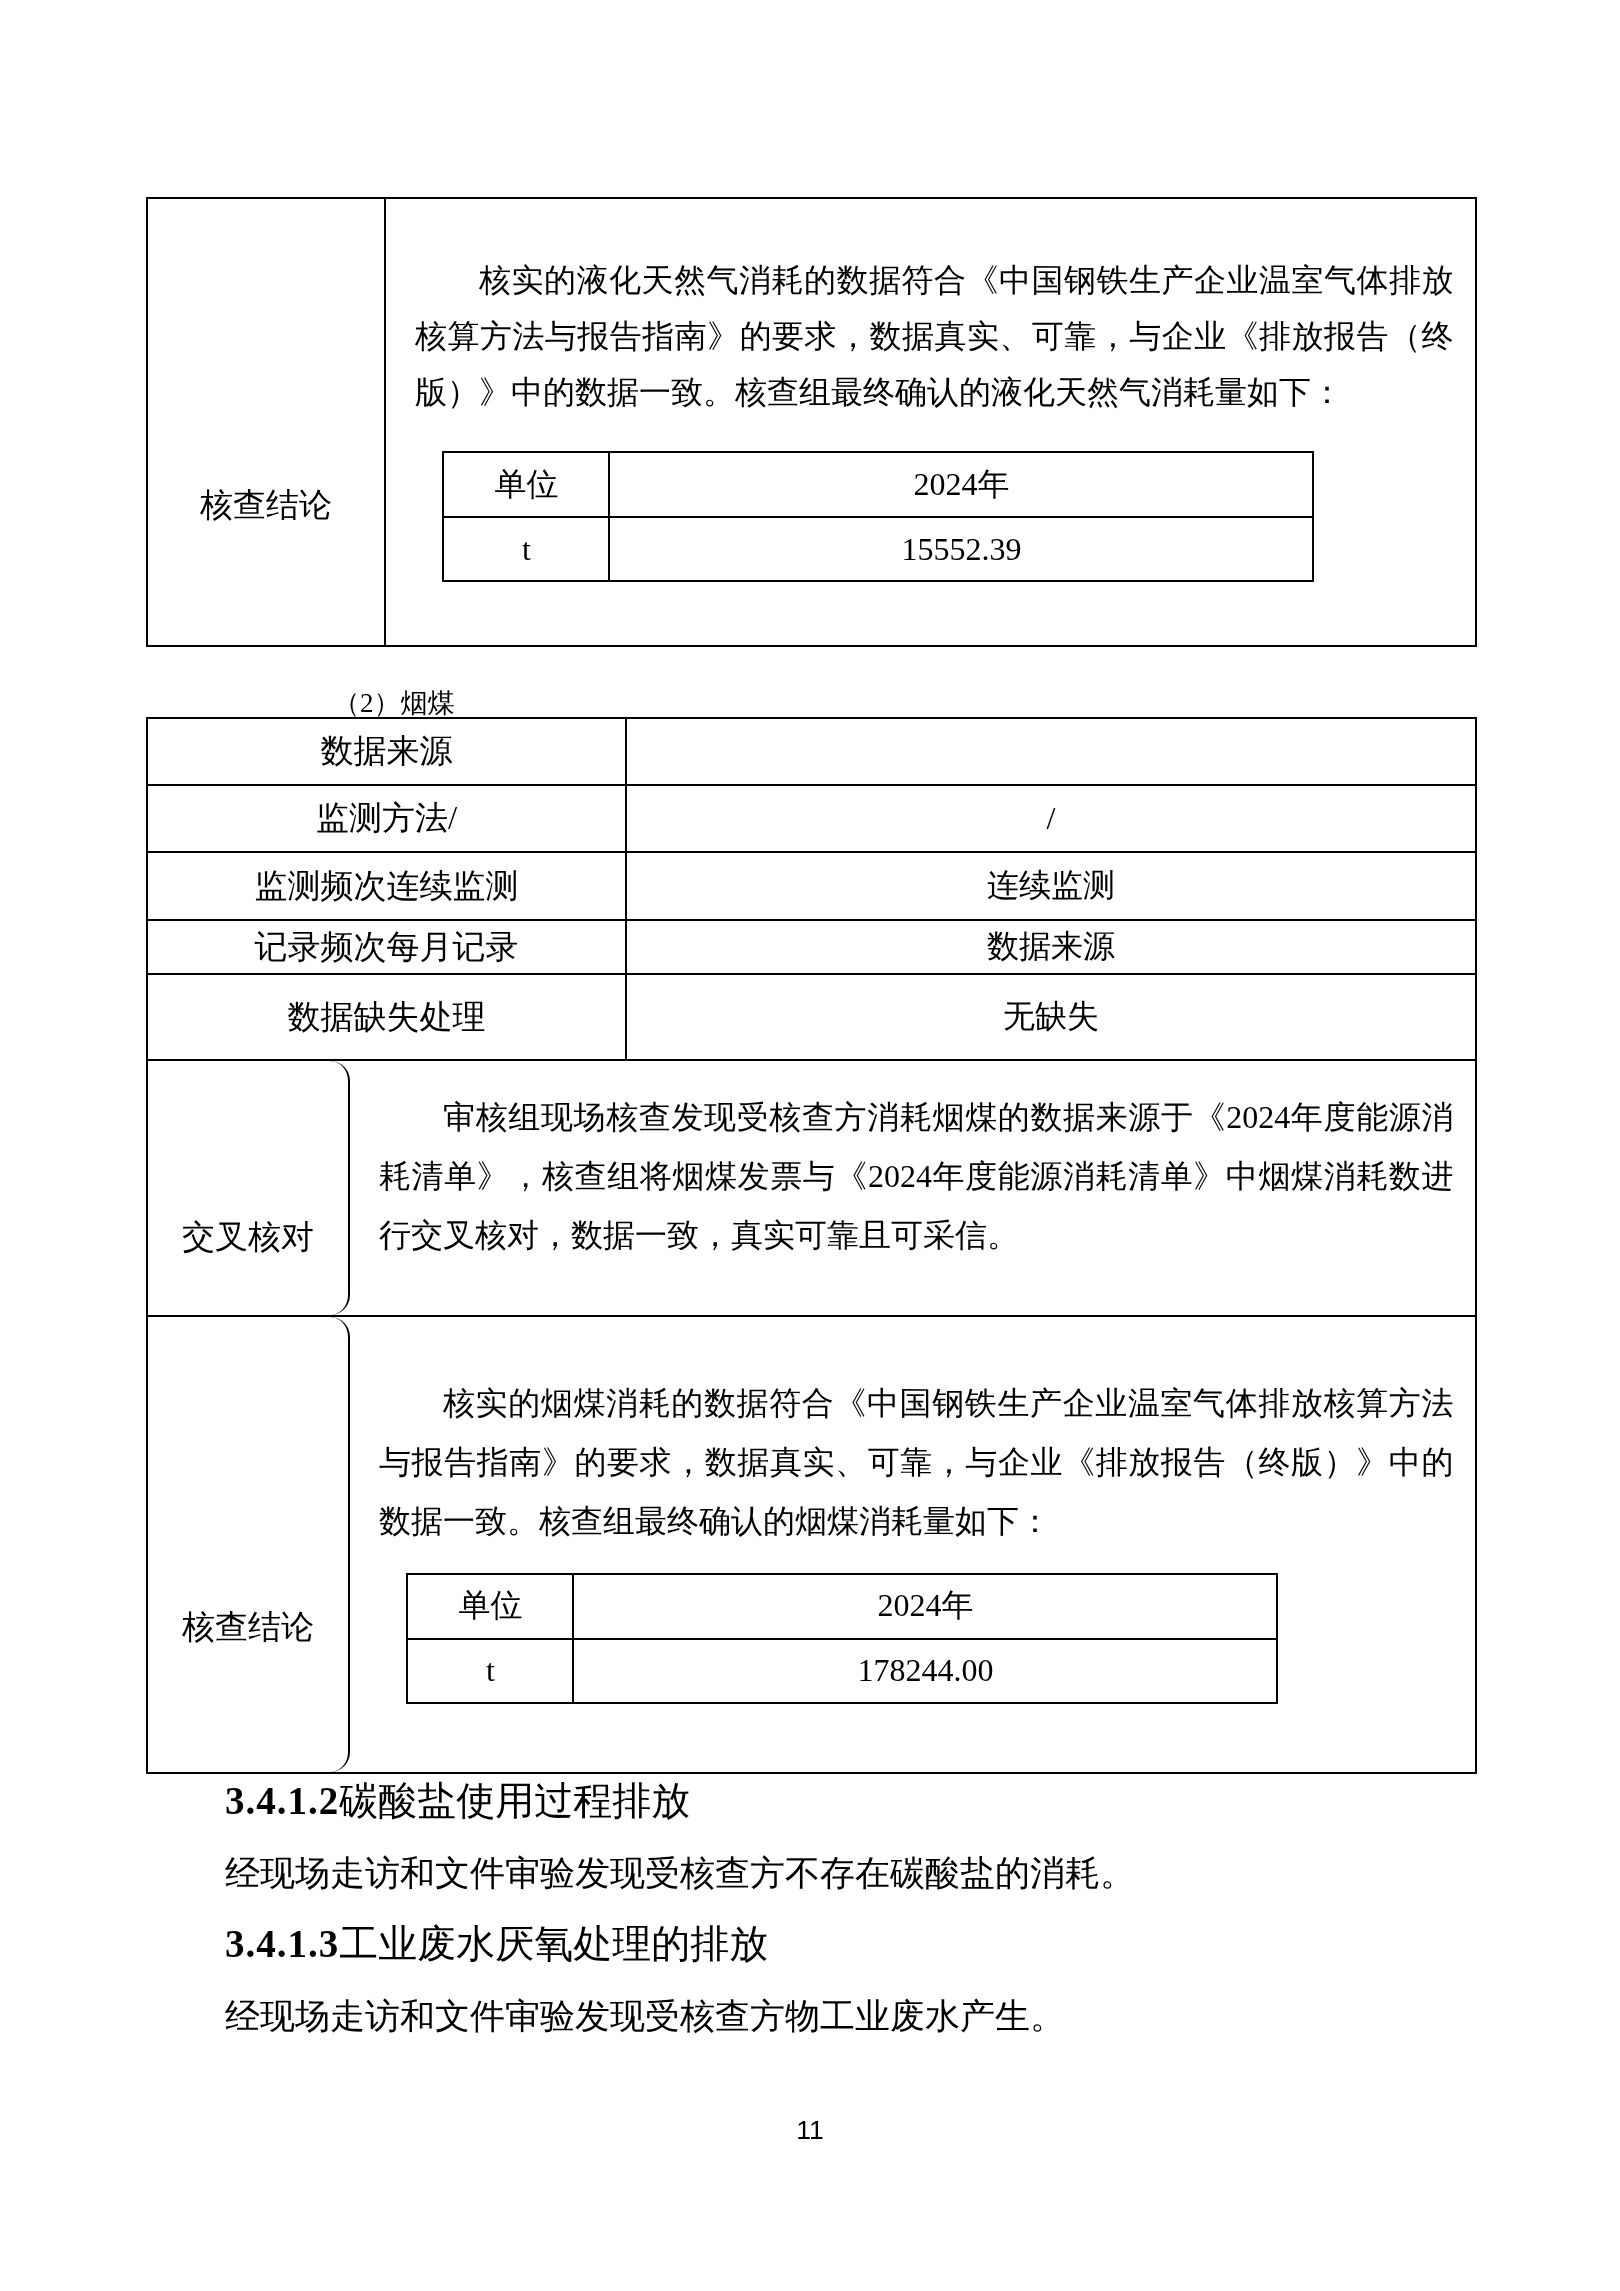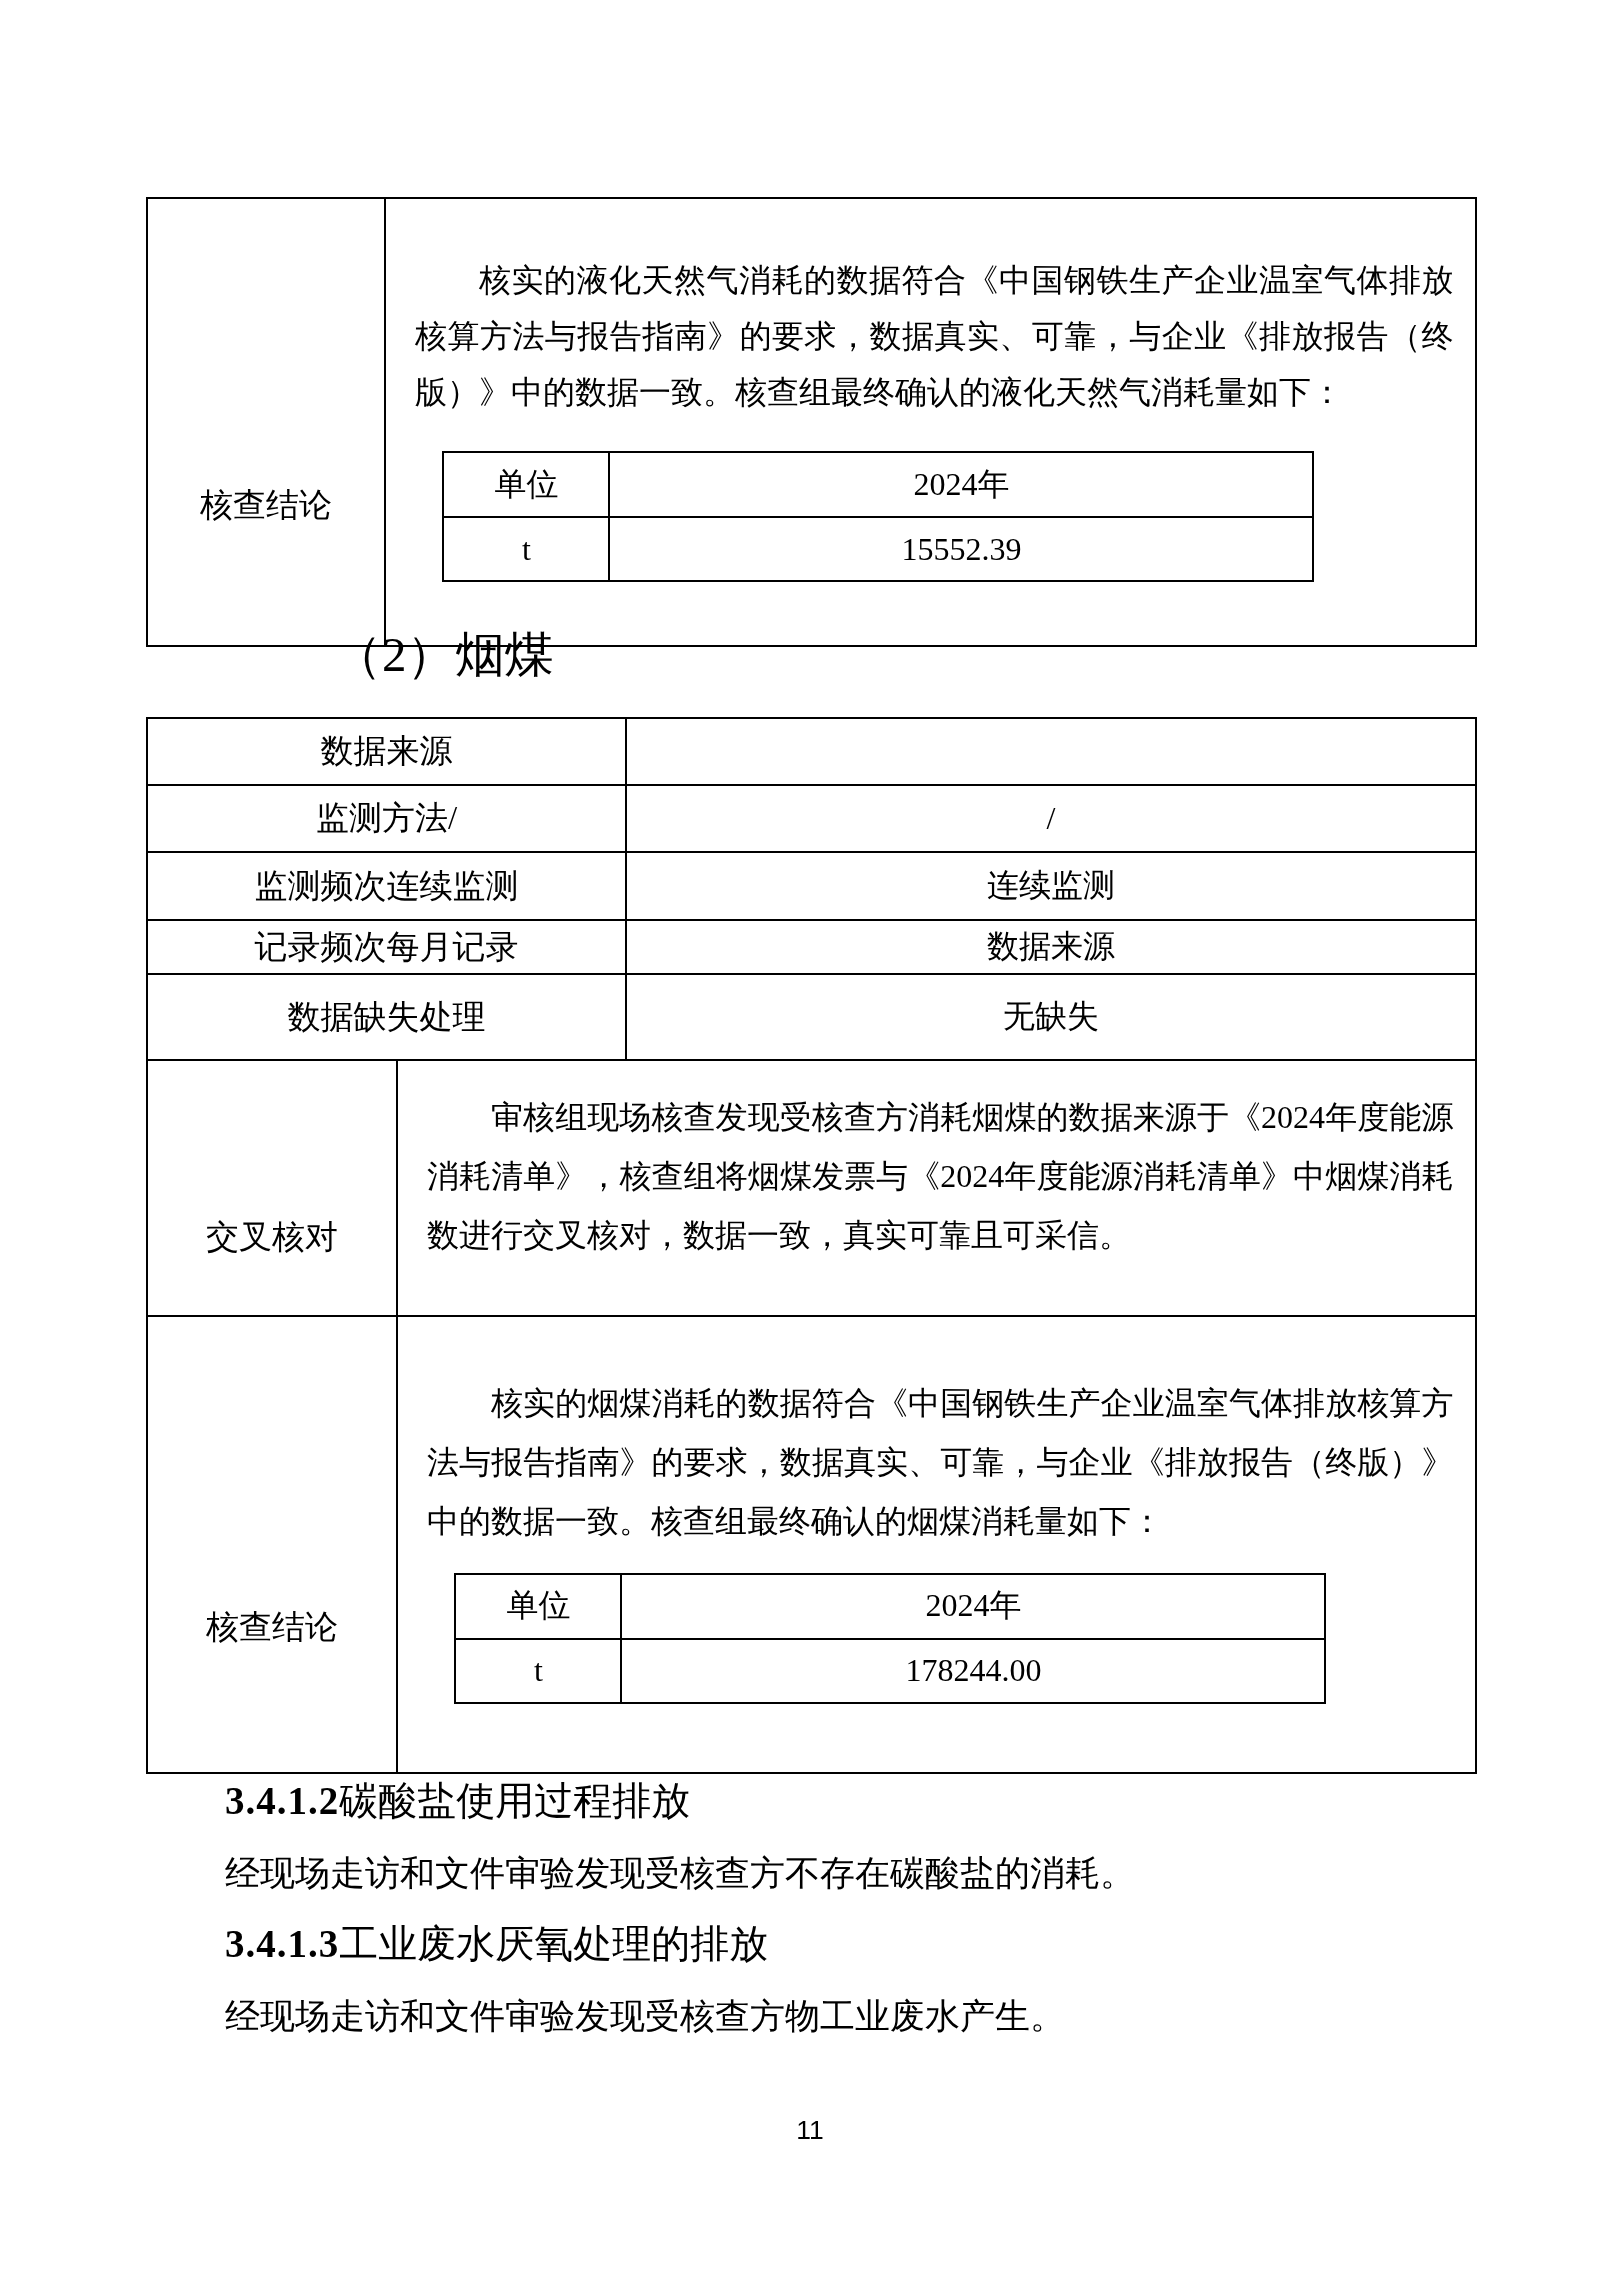--- a/index.html
+++ b/index.html
@@ -30,36 +30,36 @@
     box-sizing:border-box; font-size:32px;
   }
   .it-row { display:flex; height:63px; }
   .it-row2 { border-top:2px solid #000; height:62px; }
   .it-c1 {
     width:166px; border-right:2px solid #000; box-sizing:border-box;
     display:flex; align-items:center; justify-content:center;
   }
   .it-c2 { flex:1; display:flex; align-items:center; justify-content:center; }
   
-  .sec-head { position:absolute; left:333px; top:631px; font-size:49px; line-height:47px; }
+  .sec-head { position:absolute; left:333px; top:680px; font-size:27px; line-height:47px; }
   
   .t2 {
     position:absolute; left:146px; top:717px; width:1331px; height:1057px;
     border:2px solid #000; box-sizing:border-box;
     display:flex; flex-direction:column;
   }
   .t2-row { display:flex; box-sizing:border-box; }
   .t2-row + .t2-row { border-top:2.9px solid #000; }
   .r1{height:65px} .r2{height:67px} .r3{height:68px} .r4{height:54px}
   .r5{height:86px} .r6{height:256px} .r7{flex:1}
   .t2-label {
     width:479px; border-right:2px solid #000; box-sizing:border-box;
     display:flex; align-items:center; justify-content:center; font-size:33px;
   }
-  .r6 .t2-label, .r7 .t2-label { width:250px; }
+  .r6 .t2-label, .r7 .t2-label { width:202px;border-radius:20px; }
   .t2-value { flex:1; display:flex; align-items:center; justify-content:center; font-size:32px; }
   .t2-par-cell { flex:1; padding:27.4px 21.6px 0 29px; box-sizing:border-box; }
   .t2-par-cell .body-par { line-height:59px; }
   .r7 .t2-par-cell { padding-top:57px; }
   .r7 .inner-table { margin-top:21.6px; }
   
   .h3 { position:absolute; left:225px; font-size:39px; line-height:49px; white-space:nowrap; }
   .h3 .num { font-weight:bold; letter-spacing:1px; }
   .bp { position:absolute; left:225px; font-size:35px; line-height:49px; white-space:nowrap; }
   .pos-h1{top:1776px} .pos-p1{top:1849px} .pos-h2{top:1919px} .pos-p2{top:1992px}

